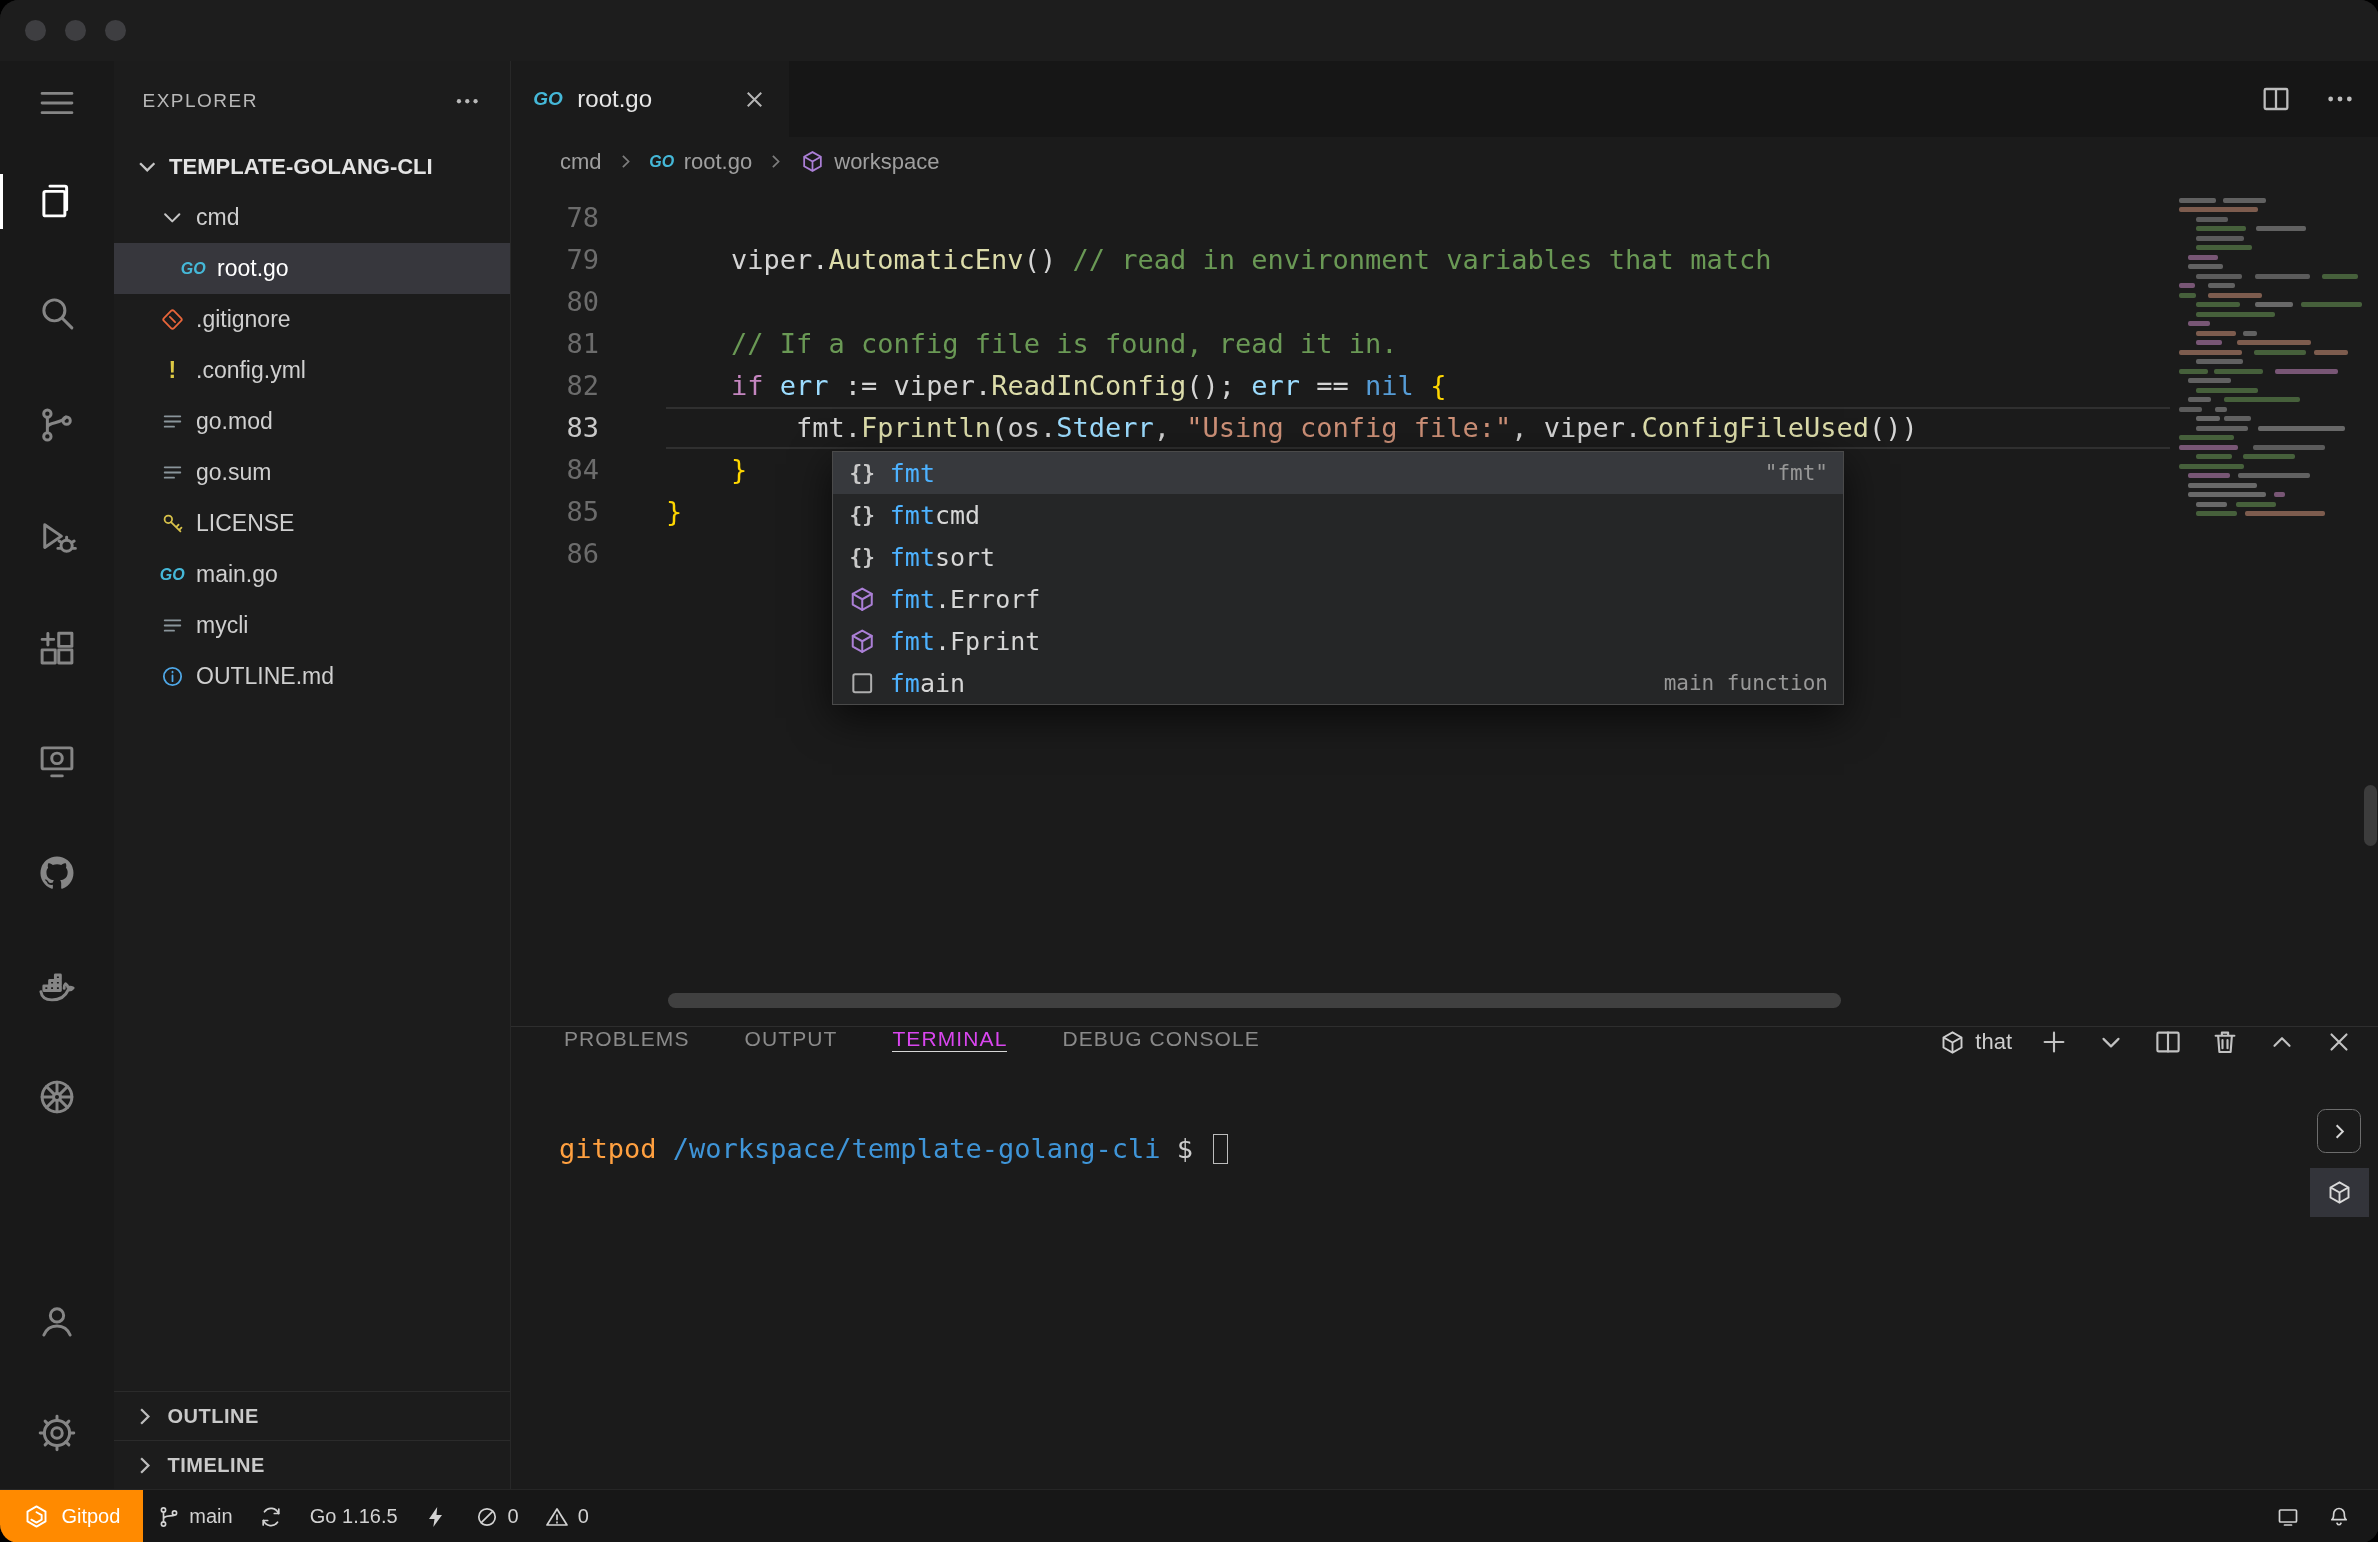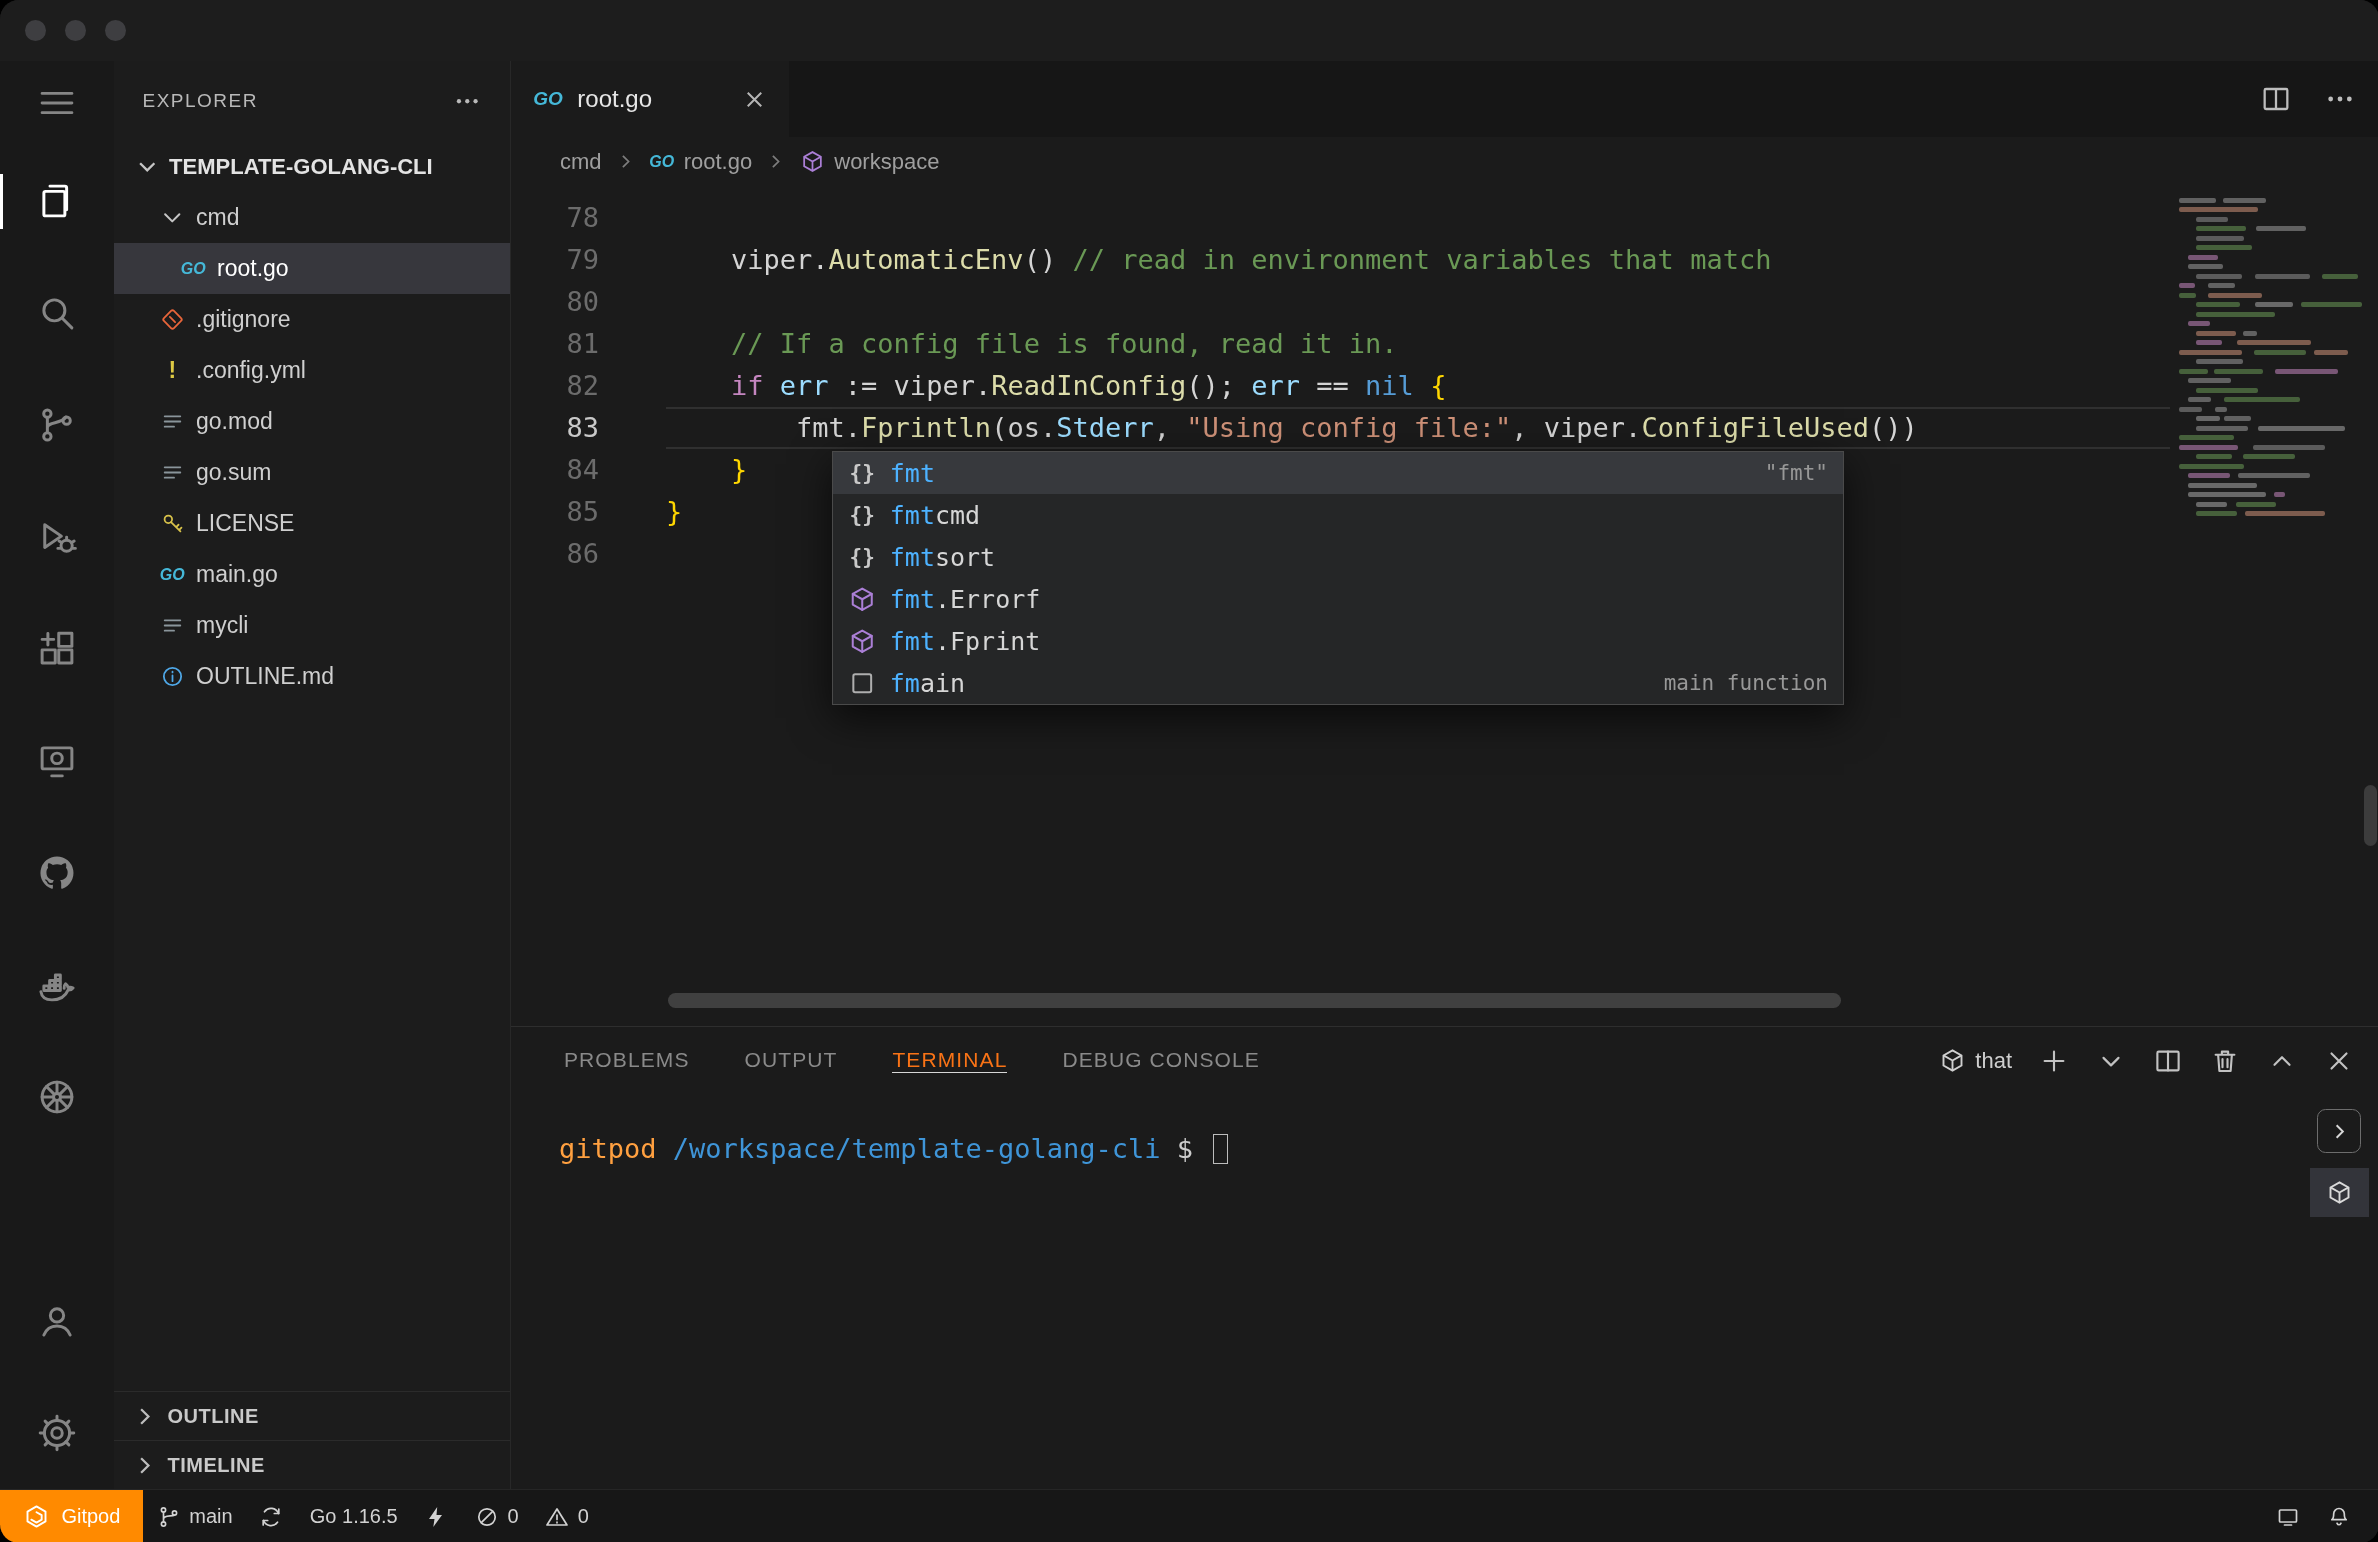--- a/index.html
+++ b/index.html
@@ -67,24 +67,24 @@
 
   
   .suggest{position:absolute;left:321px;top:265px;width:1012px;background:#252627;border:1px solid #4a4a4a;box-shadow:0 13.3px 38px rgba(0,0,0,.65);z-index:10}
   .sg-row{height:42px;display:flex;align-items:center;gap:13.3px;padding:0 15px;font:25px "DejaVu Sans Mono",monospace;color:#d6d6d6;cursor:pointer}
   .sg-row.selected{background:#37393d}
   .sg-icon{width:28.5px;height:28.5px;flex:none;display:flex;align-items:center;justify-content:center}
   .sg-detail{margin-left:auto;color:#989898;font-size:21px}
 
   
   .panel{height:463px;position:relative;background:#1b1b1b;border-top:1px solid #2e2e2e;flex:none}
-  .panel-header{height:67px;display:flex;align-items:center;padding:0 25px 0 53px}
+  .panel-header{height:67px;display:flex;align-items:flex-start;padding:0 25px 0 53px}
   .panel-tabs{display:flex;gap:55px}
   .ptab{display:flex;align-items:center;font-size:21px;letter-spacing:1.1px;color:#8a8a8a;cursor:pointer;border-bottom:1.9px solid transparent}
-  .ptab.active{color:#f97316;border-bottom-color:#d7d7d7}
+  .ptab.active{color:#d946ef;border-bottom-color:#d7d7d7}
   .panel-actions{margin-left:auto;display:flex;align-items:center;gap:27px;color:#c2c2c2}
   .panel-actions .icon{width:30px;height:30px;cursor:pointer}
   .shellgroup{display:flex;align-items:center;gap:9.5px;font-size:22px;color:#cfcfcf;cursor:pointer}
   .shellgroup .icon{width:27px;height:27px}
   .terminal{position:absolute;left:0;top:67px;right:76px;bottom:0;padding:34px 0 0 48px;font:27px/42px "DejaVu Sans Mono",monospace;cursor:text}
   .cursor{display:inline-block;width:15px;height:30px;border:1.9px solid #bdbdbd;vertical-align:-5.7px;margin-left:3.8px}
   .terminal-side{position:absolute;right:9.5px;top:82px;width:61px;display:flex;flex-direction:column;gap:15px;align-items:center}
   .ts-btn{width:44px;height:44px;border:1.9px solid #6d6d6d;border-radius:8.6px;display:flex;align-items:center;justify-content:center;color:#d9d9d9;cursor:pointer}
   .ts-btn .icon{width:23px;height:23px}
   .ts-item{width:59px;height:49px;background:#33343a;display:flex;align-items:center;justify-content:center;color:#d9d9d9;cursor:pointer}

